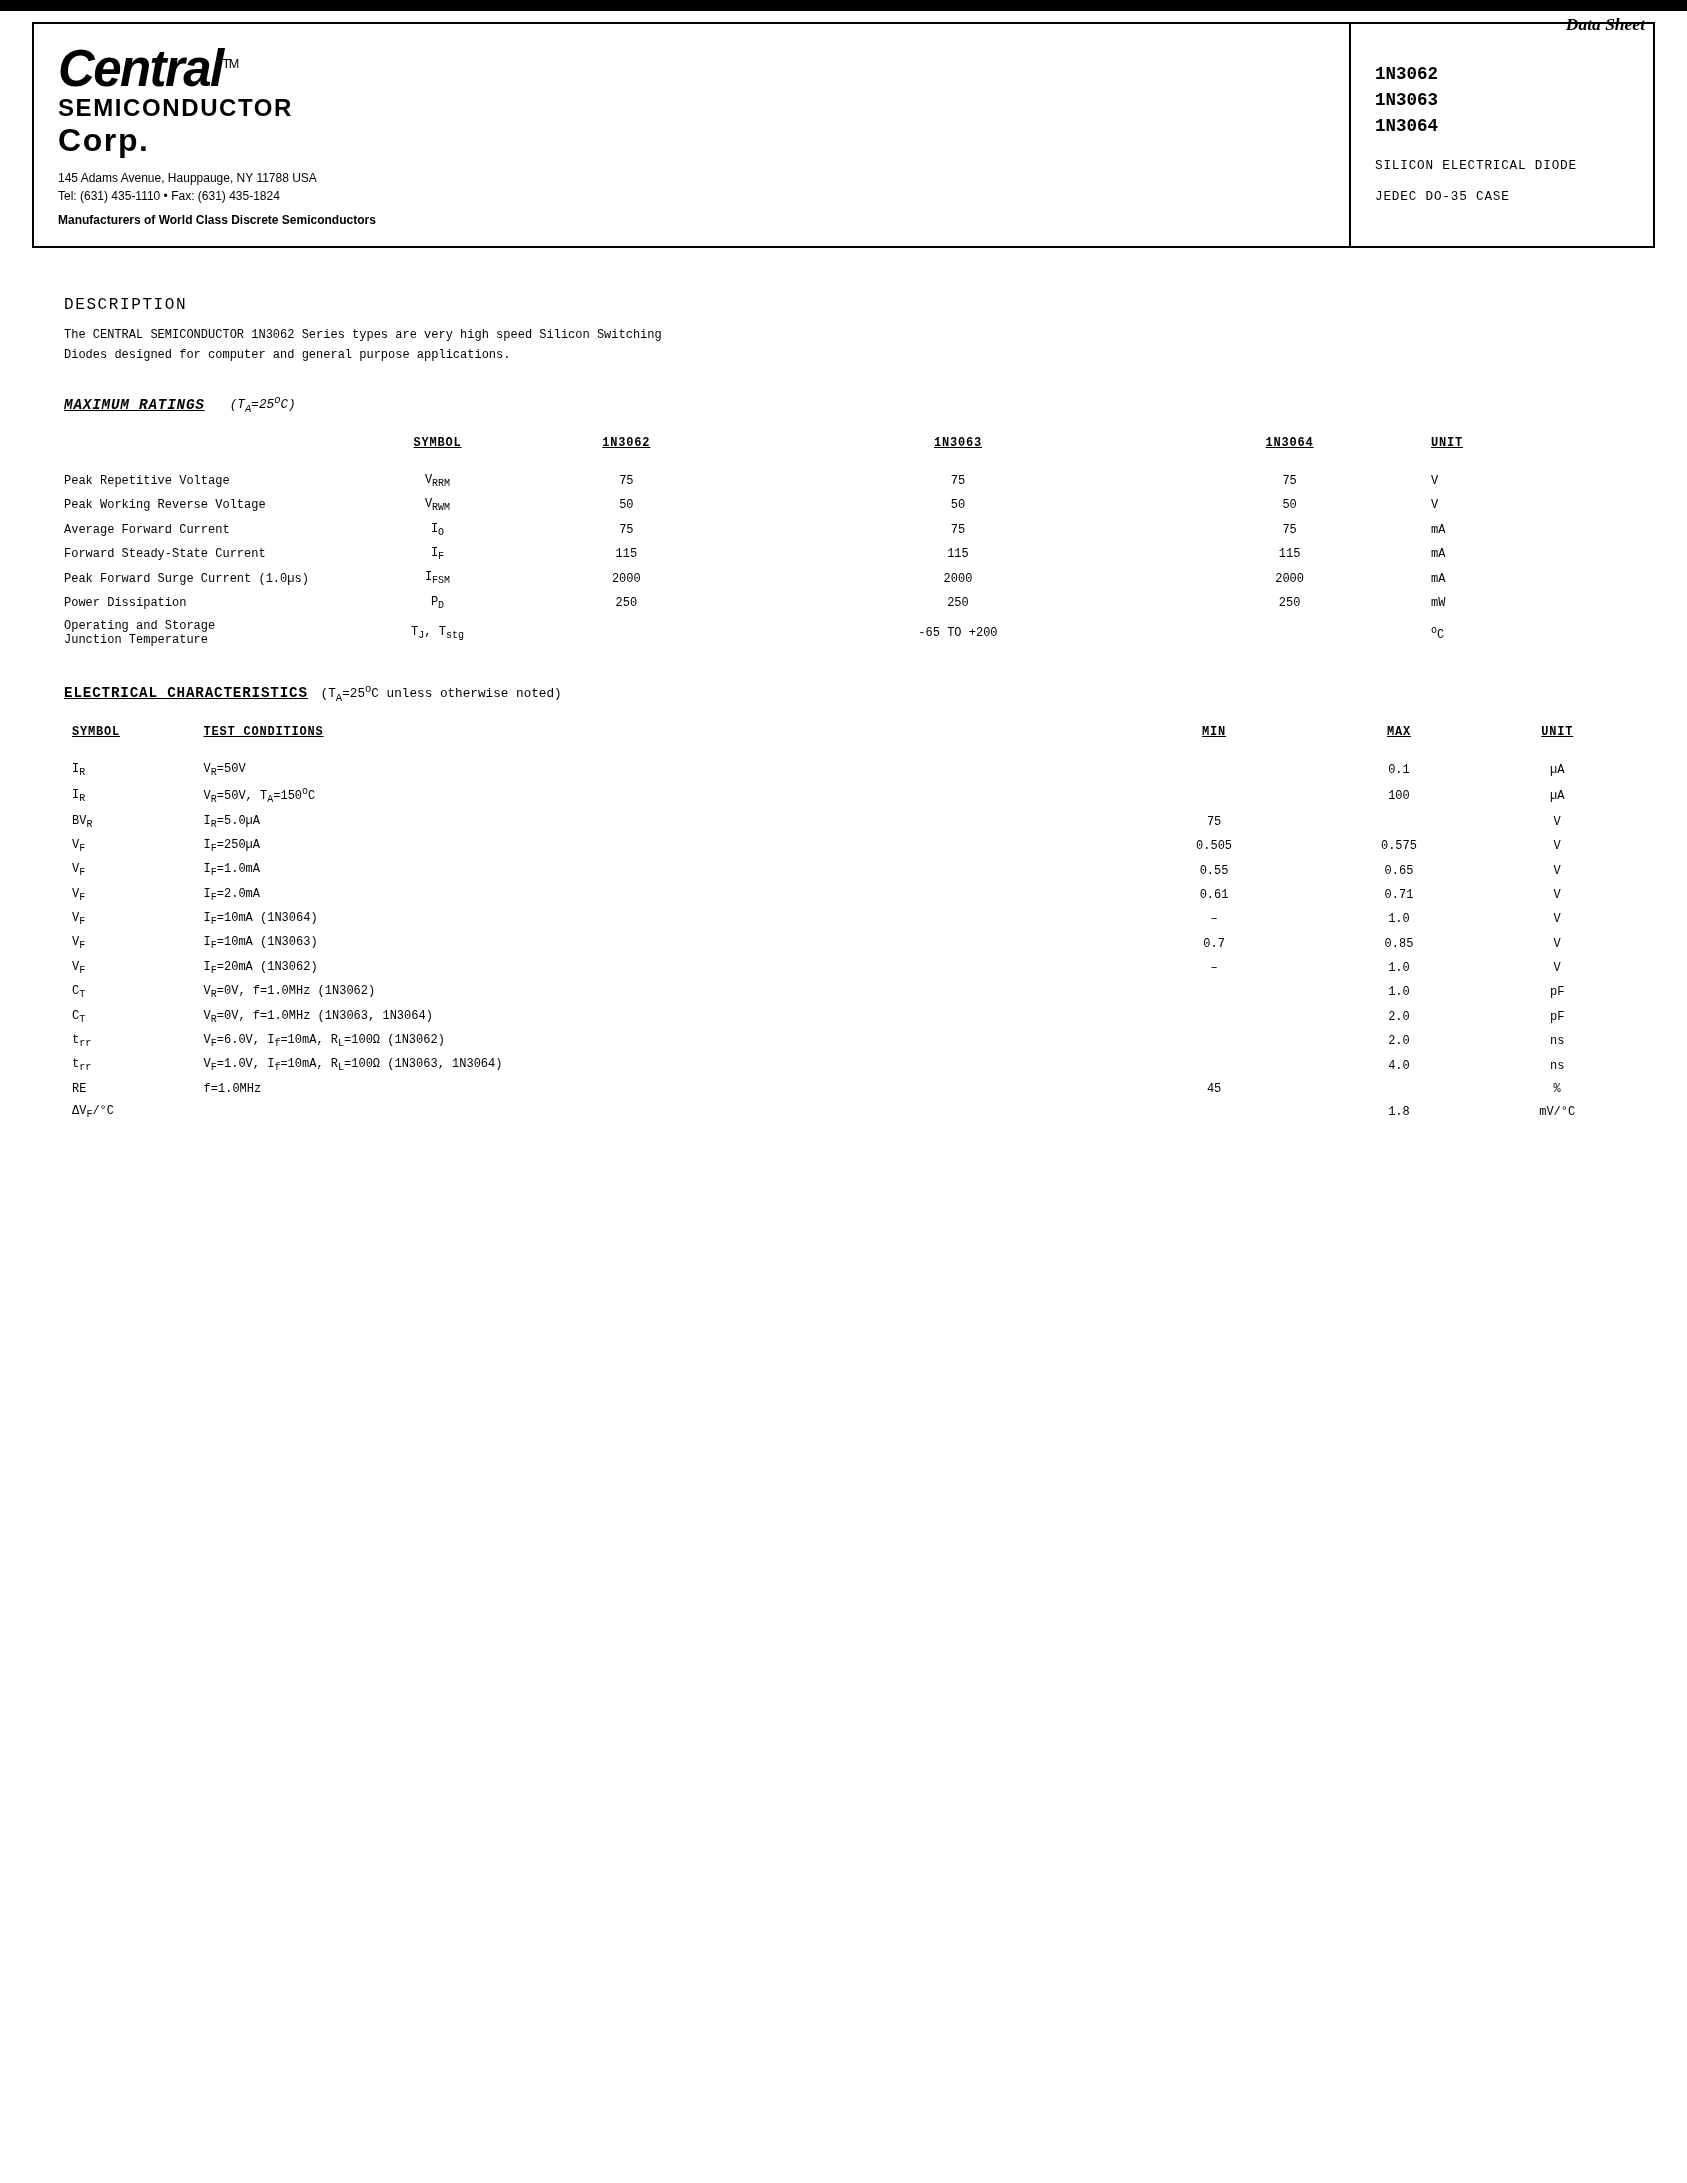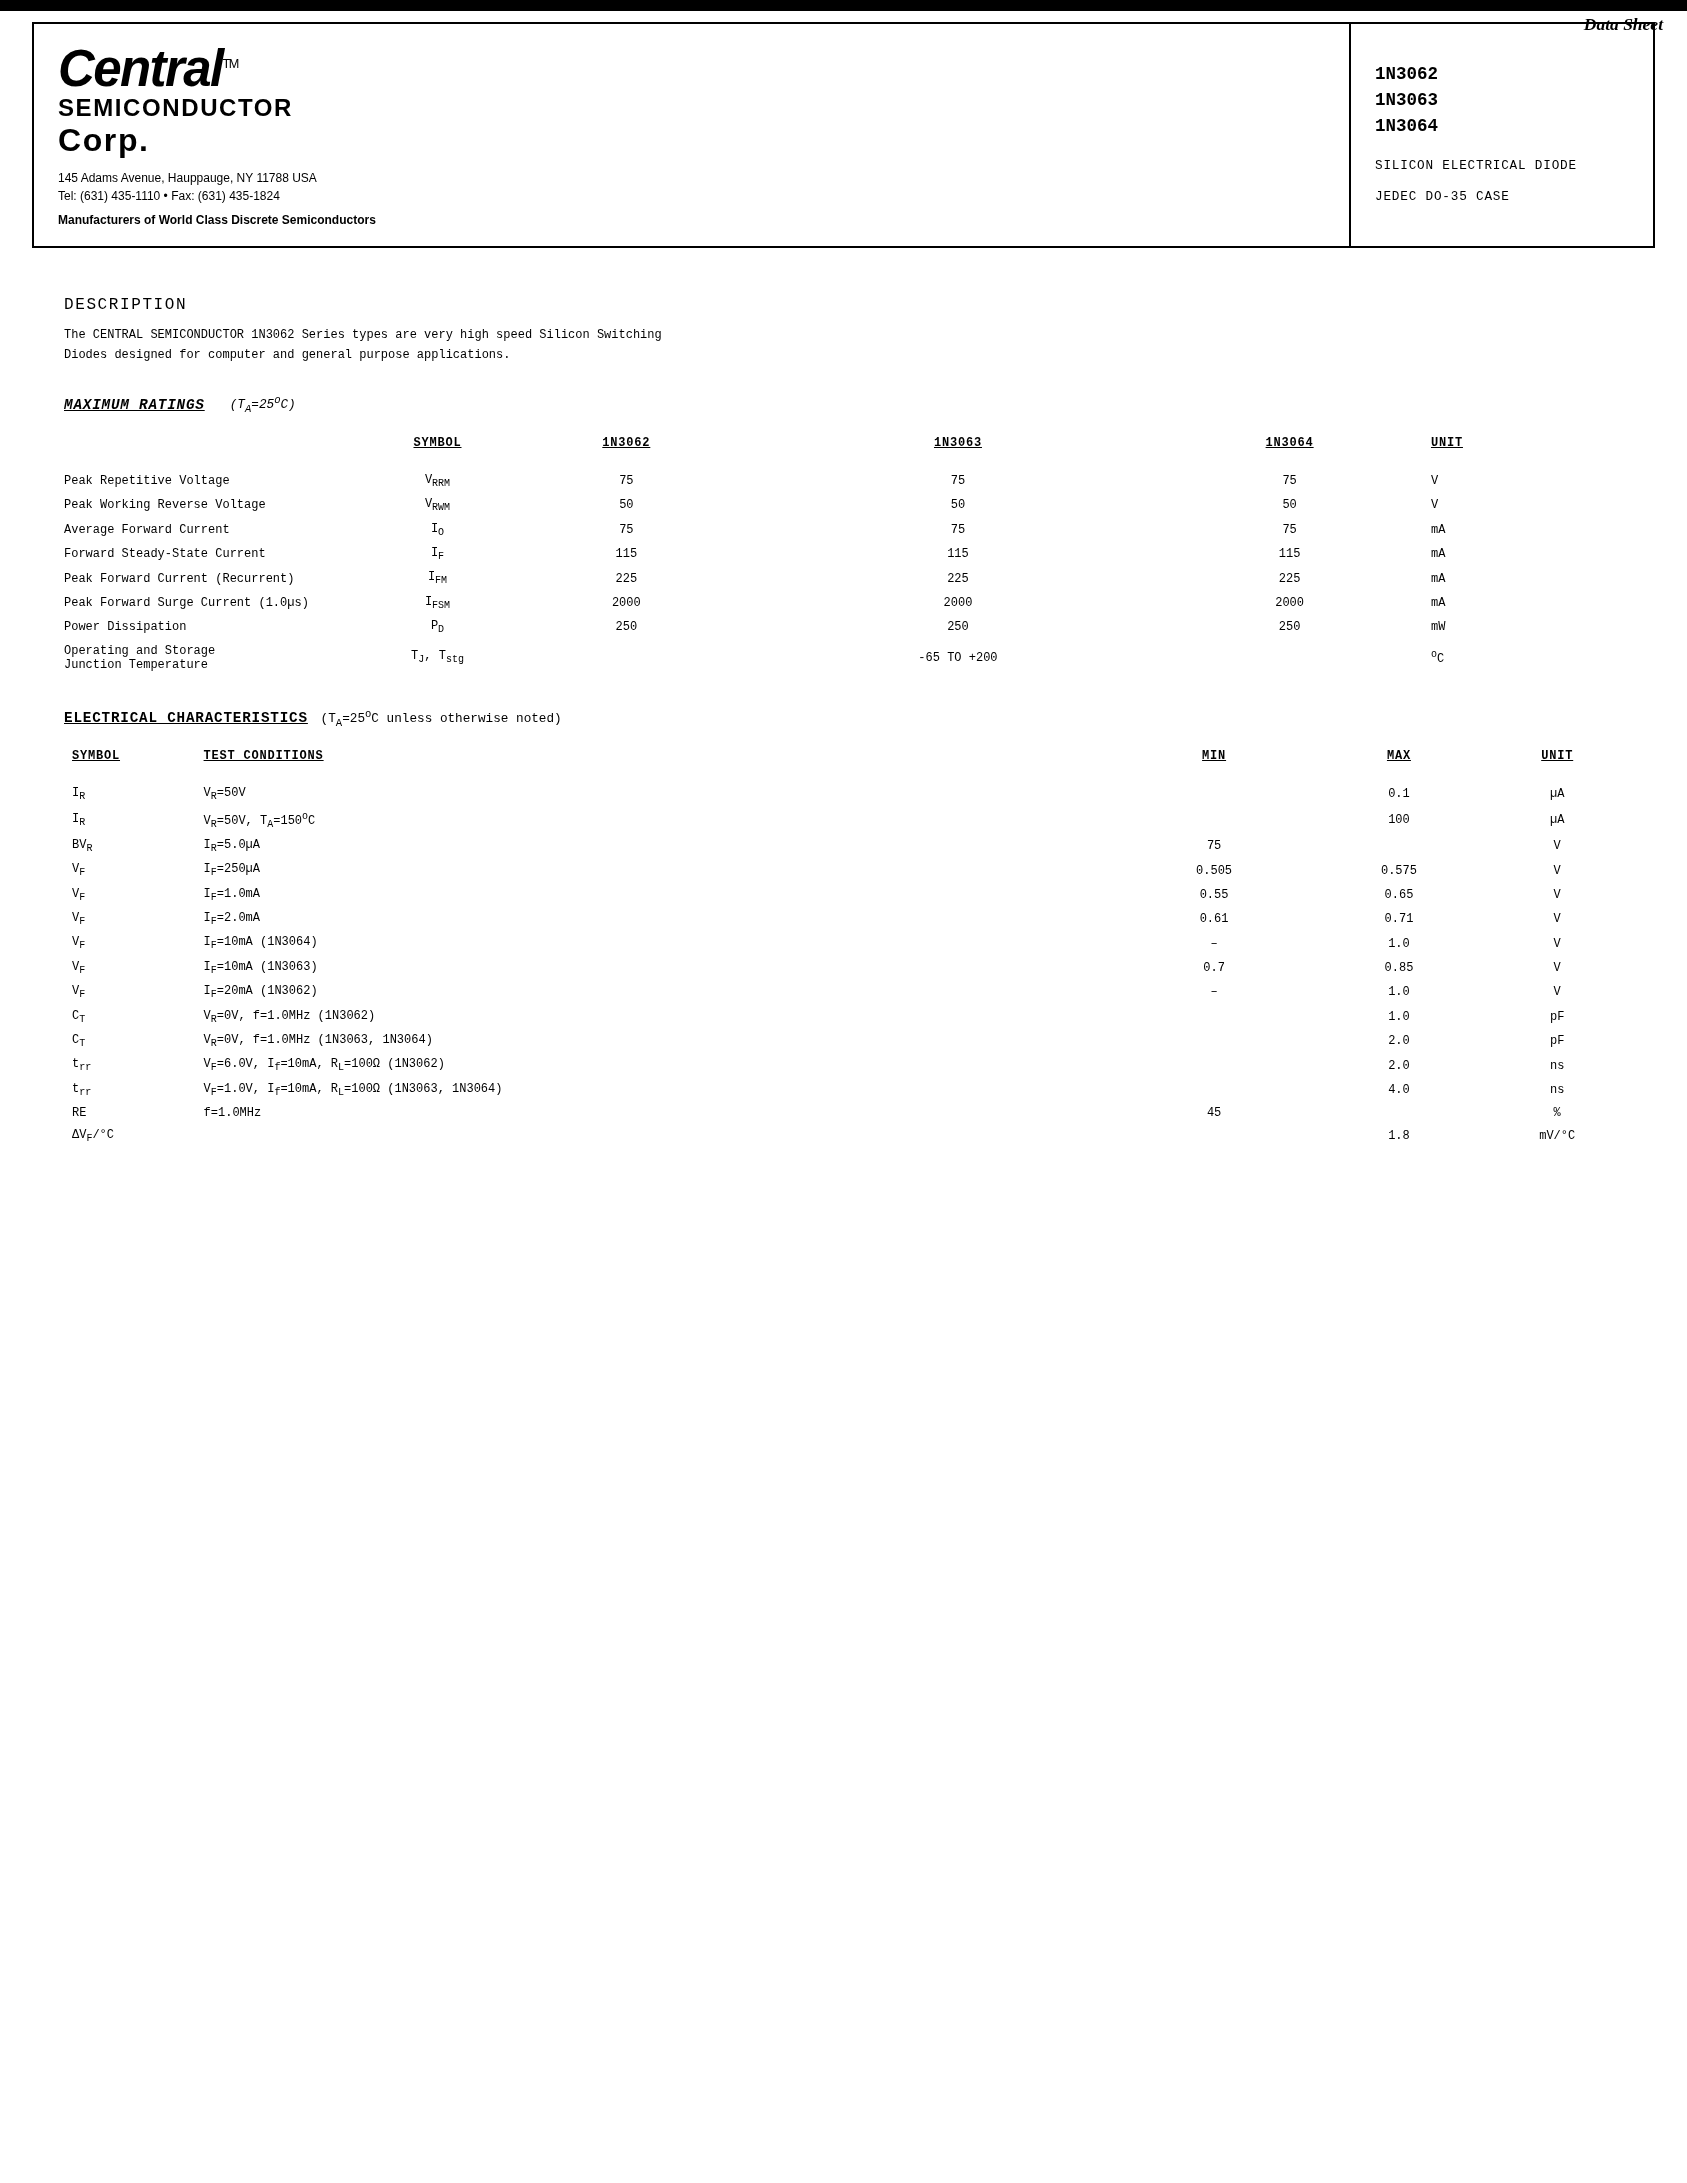--- a/index.html
+++ b/index.html
@@ -10,21 +10,21 @@
       color: #000;
       width: 1687px;
       min-height: 2183px;
       padding: 0;
     }
 
     
     .datasheet-label {
       position: absolute;
       top: 14.3px;
-      right: 24px;
+      right: 42px;
       font-style: italic;
       font-size: 17.5px;
       font-family: Georgia, serif;
       font-weight: bold;
       color: #000;
     }
 
     .top-border-bar {
       width: 100%;
       height: 11px;
@@ -369,28 +369,20 @@
       </tr>
       <tr>
         <td class="desc-cell">Forward Steady-State Current</td>
         <td class="symbol-cell">I<sub>F</sub></td>
         <td>115</td>
         <td>115</td>
         <td>115</td>
         <td style="text-align:left;">mA</td>
       </tr>
       <tr>
-        <td class="desc-cell">Peak Forward Current (Recurrent)</td>
-        <td class="symbol-cell">I<sub>FM</sub></td>
-        <td>225</td>
-        <td>225</td>
-        <td>225</td>
-        <td style="text-align:left;">mA</td>
-      </tr>
-      <tr>
         <td class="desc-cell">Peak Forward Surge Current (1.0µs)</td>
         <td class="symbol-cell">I<sub>FSM</sub></td>
         <td>2000</td>
         <td>2000</td>
         <td>2000</td>
         <td style="text-align:left;">mA</td>
       </tr>
       <tr>
         <td class="desc-cell">Power Dissipation</td>
         <td class="symbol-cell">P<sub>D</sub></td>

